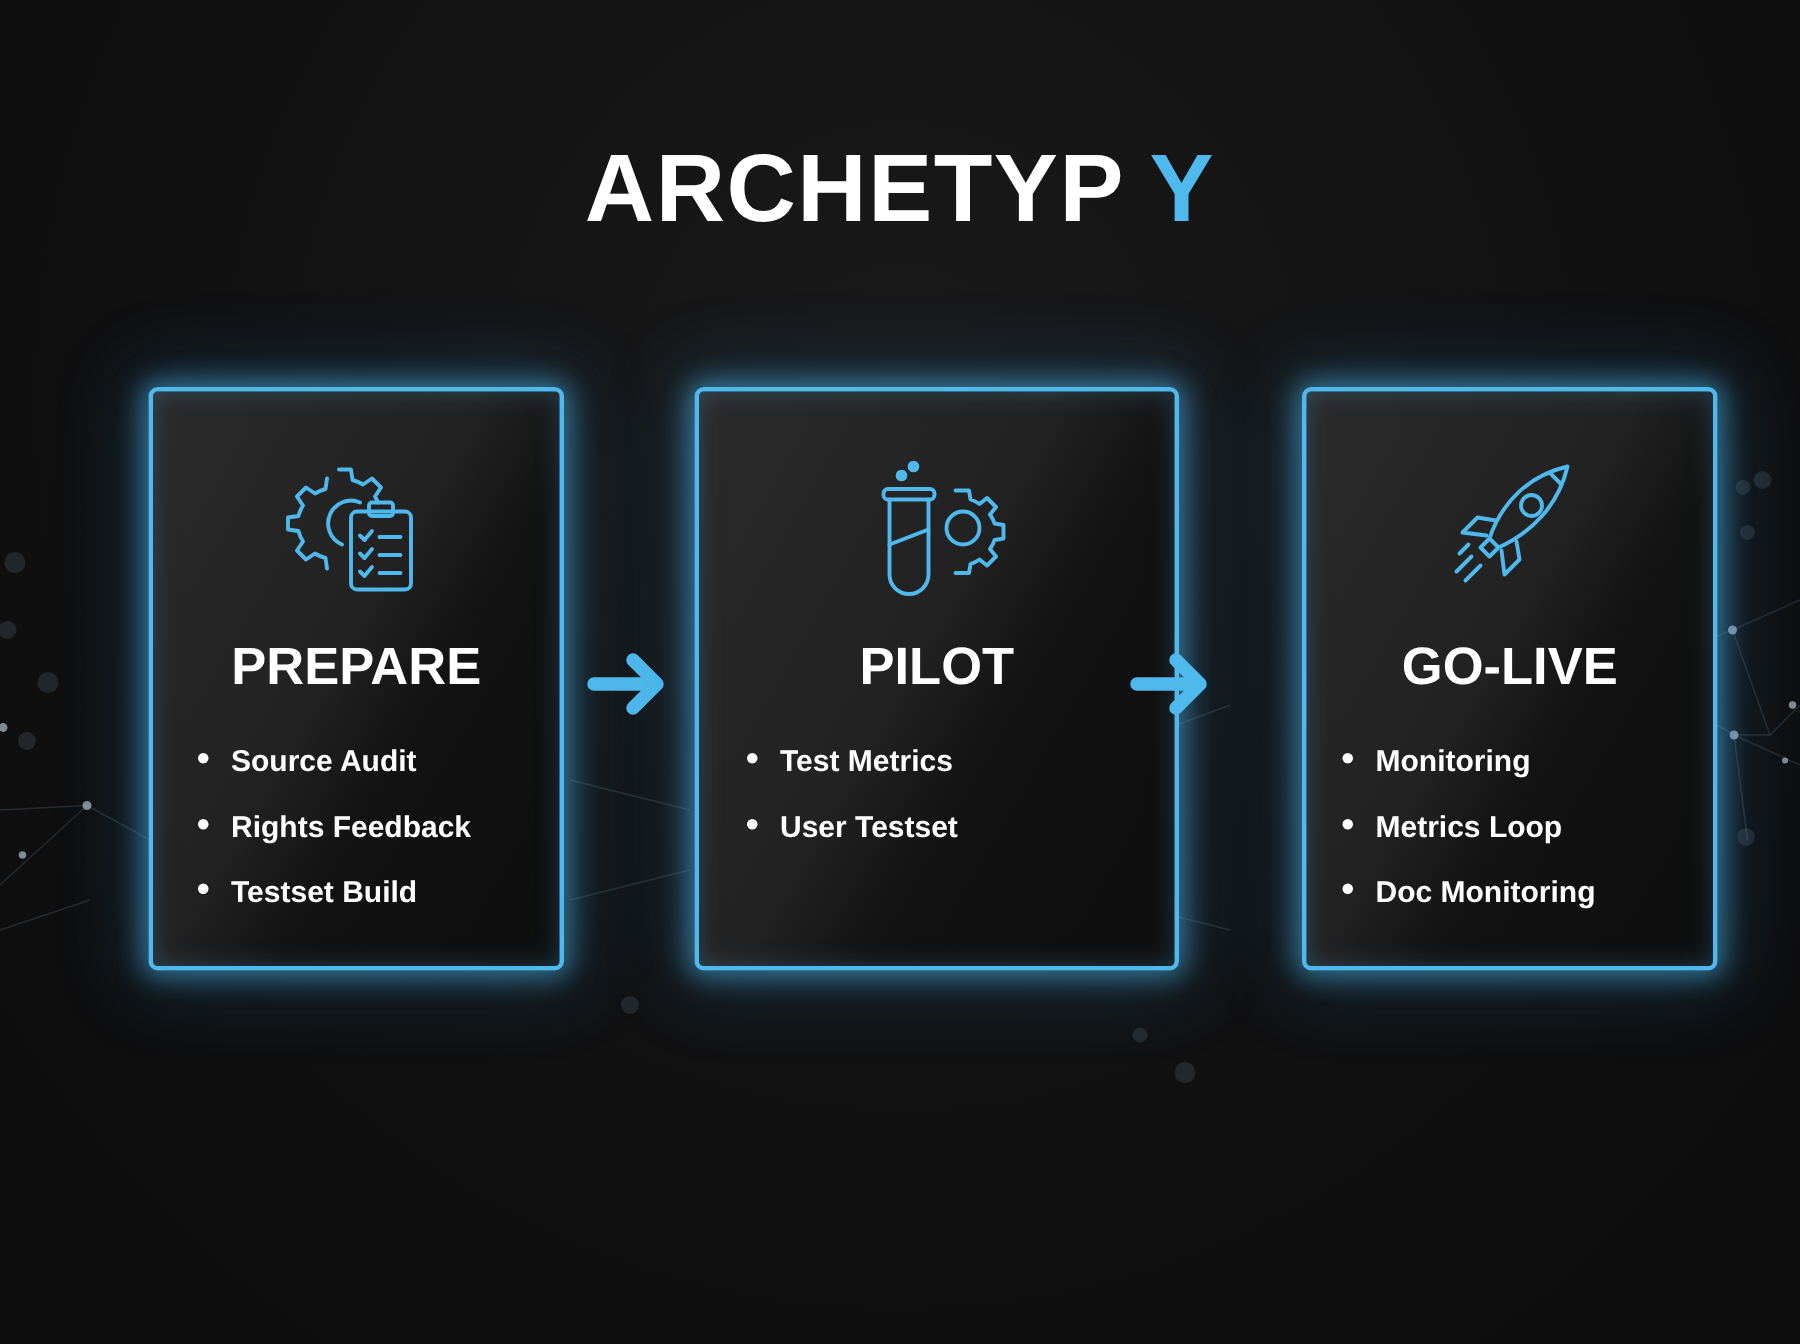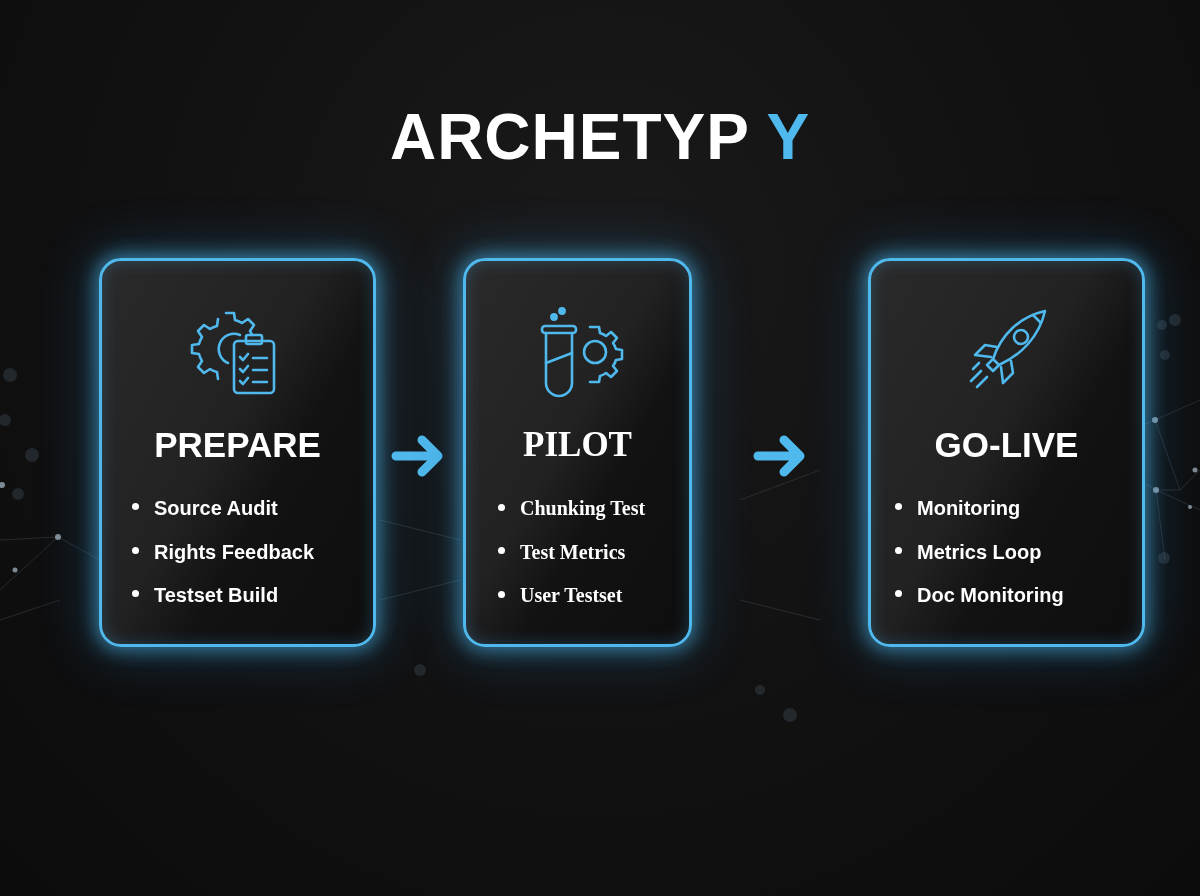--- a/index.html
+++ b/index.html
@@ -4,28 +4,28 @@
 <style>
   * { box-sizing: border-box; margin: 0; padding: 0; }
   html, body { width: 1200px; height: 896px; overflow: hidden; }
   body {
     background: radial-gradient(ellipse at 50% 30%, #1a1a1b 0%, #111112 55%, #0c0c0d 100%);
     font-family: "Liberation Sans", sans-serif;
     position: relative;
   }
   .network { position: absolute; inset: 0; pointer-events: none; }
   .title {
-    position: absolute; top: 100px; left: 0; width: 1200px;
+    position: absolute; top: 88px; left: 0; width: 1200px;
     text-align: center; font-weight: bold; font-size: 64px; letter-spacing: 1px;
     color: #ffffff;
   }
   .title .accent { color: #4fb8ec; }
   .card {
     position: absolute; top: 258px; height: 389px; width: 277px;
-    border: 3px solid #4fb8ec; border-radius: 22px;
+    border: 3px solid #4fb8ec; border-radius: 6px;
     background: linear-gradient(120deg, #2a2a2b 0%, #222223 45%, #121213 62%, #0e0e0f 100%);
     box-shadow: 0 0 18px 4px rgba(79,184,236,0.55), 0 0 50px 10px rgba(40,140,200,0.25), inset 0 0 16px rgba(79,184,236,0.25);
     overflow: hidden;
   }
   .card .icon { position: absolute; top: 40px; left: 50%; transform: translateX(-50%); width: 100px; height: 100px; }
   .card .heading {
     position: absolute; top: 164px; width: 100%; text-align: center;
     color: #ffffff; font-weight: bold; font-size: 35px;
   }
   .card ul { position: absolute; top: 226px; list-style: none; }
@@ -101,33 +101,32 @@
     <li><span class="bullet"></span><span>Source Audit</span></li>
     <li><span class="bullet"></span><span>Rights Feedback</span></li>
     <li><span class="bullet"></span><span>Testset Build</span></li>
   </ul>
 </div>
 
 <svg class="arrow" style="left:388px;" viewBox="0 0 60 56" fill="none" stroke="#4fb8ec" stroke-width="9" stroke-linecap="round" stroke-linejoin="round">
   <path d="M8 28 H50 M34 12 L50 28 L34 44"></path>
 </svg>
 
-<div class="card" style="left:463px; width:229px;font-family:Liberation Serif, serif;">
+<div class="card" style="left:463px; width:323px;">
   <svg class="icon" viewBox="0 0 100 100" fill="none" stroke="#4fb8ec" stroke-width="2.6" stroke-linejoin="round" stroke-linecap="round">
     <circle cx="34" cy="10" r="2.6" fill="#4fb8ec"></circle>
     <circle cx="26" cy="16" r="2.6" fill="#4fb8ec"></circle>
     <rect x="14" y="25" width="34" height="7" rx="3"></rect>
     <path d="M18 32 V82 a13 13 0 0 0 26 0 V32"></path>
     <path d="M18 62 L44 52"></path>
     <path d="M62 26 h9 l1 6 a20 20 0 0 1 6 3 l5 -4 6 6 -4 5 a20 20 0 0 1 3 6 l6 1 v9 l-6 1 a20 20 0 0 1 -3 6 l4 5 -6 6 -5 -4 a20 20 0 0 1 -6 3 l-1 6 h-9"></path>
     <circle cx="67" cy="51" r="11"></circle>
   </svg>
   <div class="heading">PILOT</div>
   <ul style="left:32px;">
-    <li><span class="bullet"></span><span>Chunking Test</span></li>
     <li><span class="bullet"></span><span>Test Metrics</span></li>
     <li><span class="bullet"></span><span>User Testset</span></li>
   </ul>
 </div>
 
 <svg class="arrow" style="left:750px;" viewBox="0 0 60 56" fill="none" stroke="#4fb8ec" stroke-width="9" stroke-linecap="round" stroke-linejoin="round">
   <path d="M8 28 H50 M34 12 L50 28 L34 44"></path>
 </svg>
 
 <div class="card" style="left:868px;">

